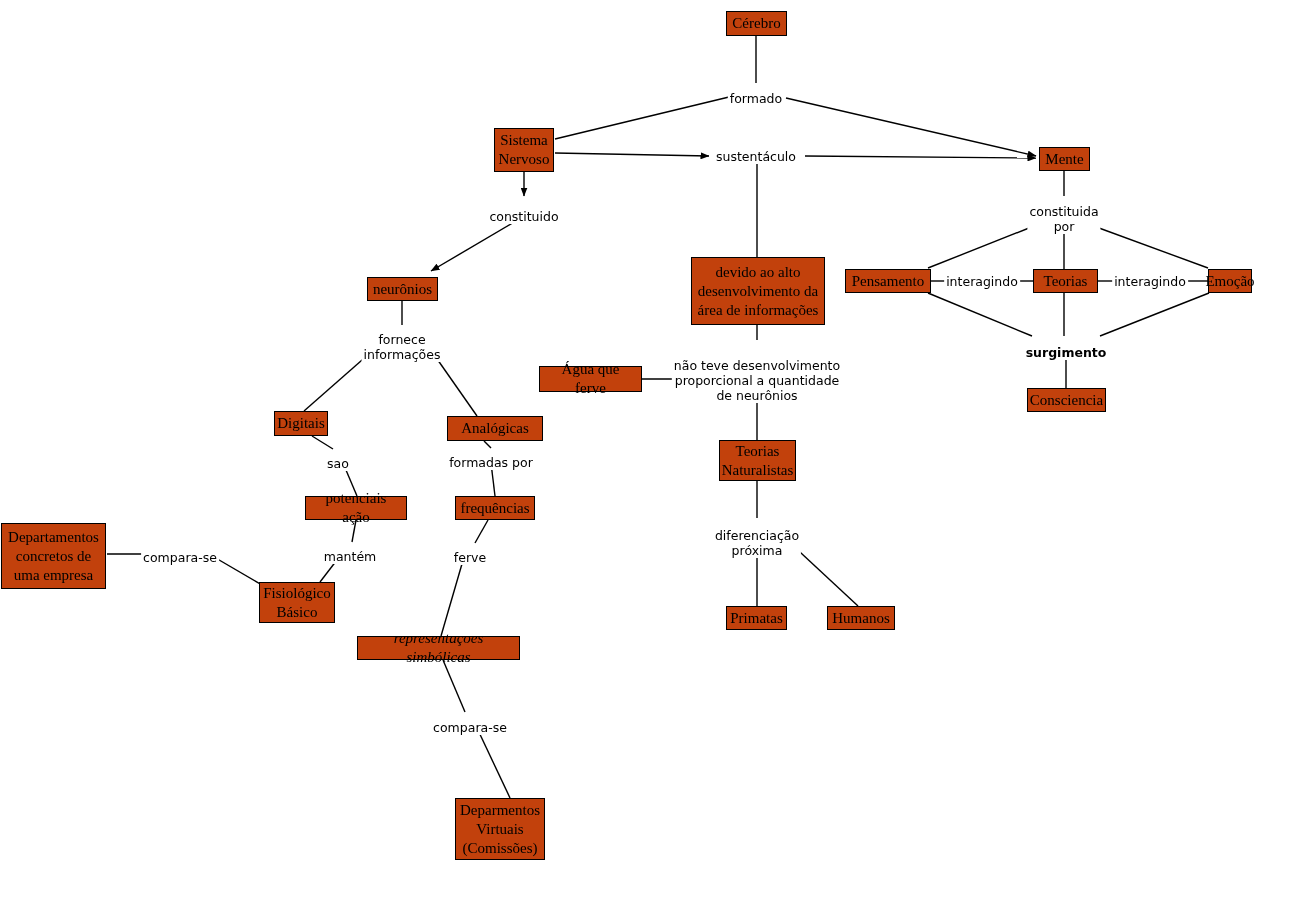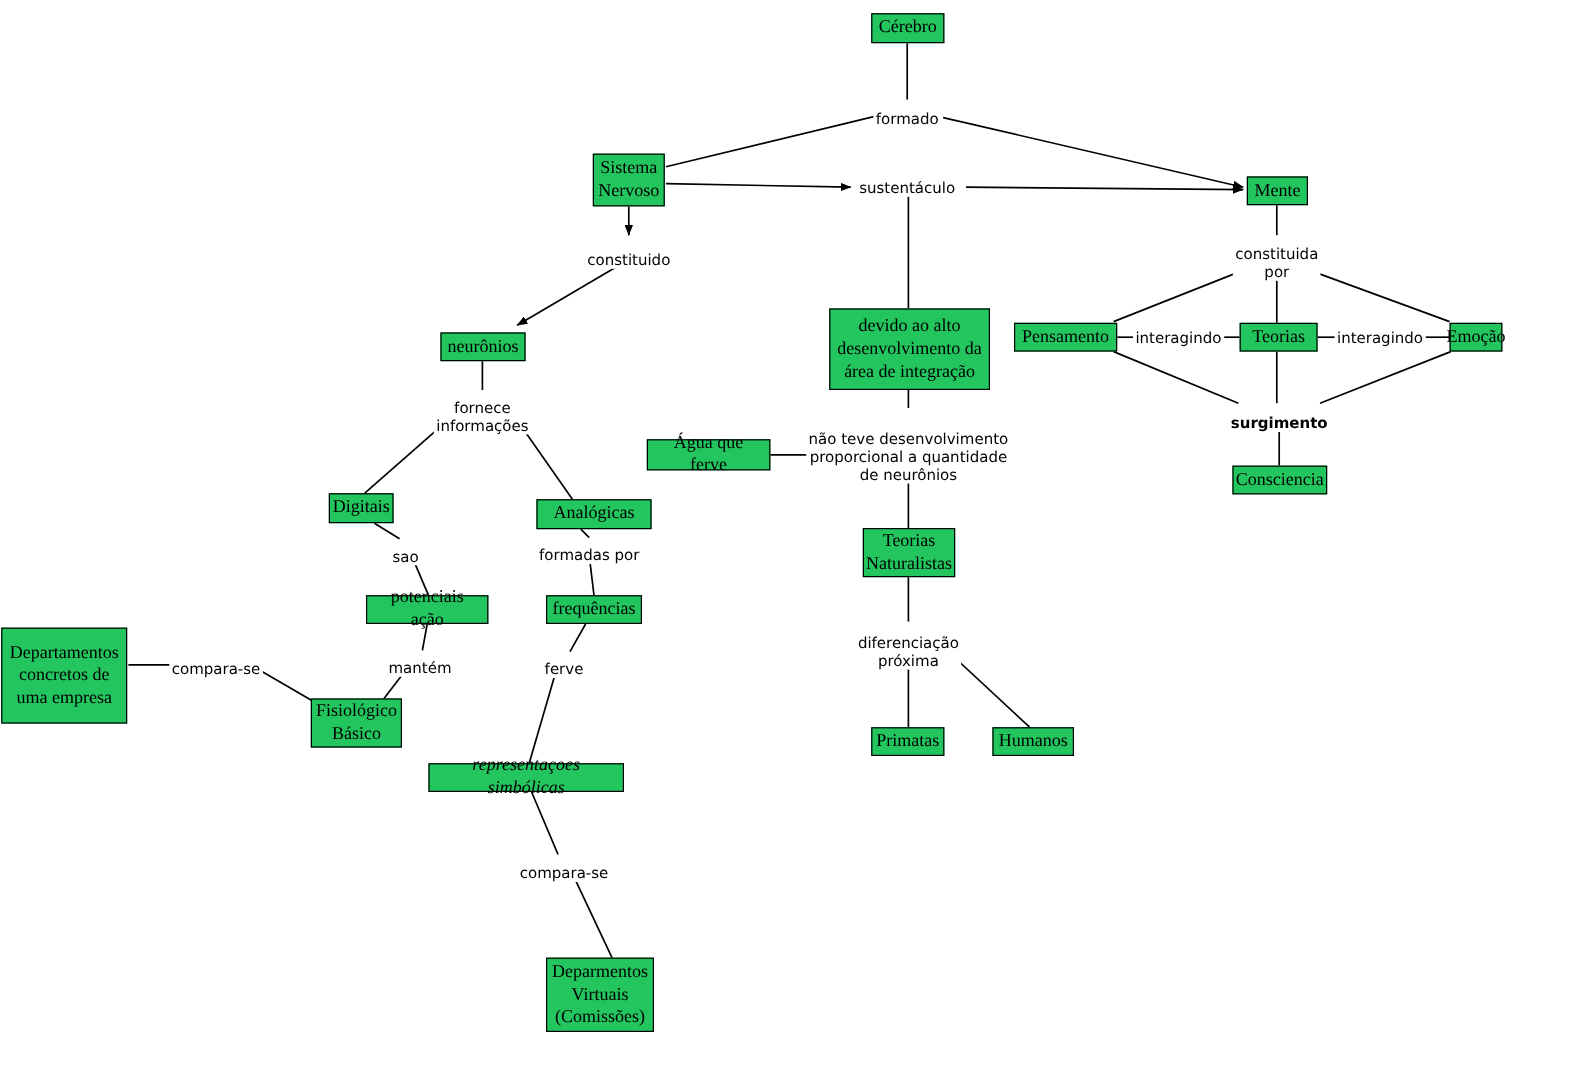--- a/index.html
+++ b/index.html
@@ -24,21 +24,21 @@
   svg.edge-layer line,
   svg.edge-layer path {
     stroke: #000000;
     stroke-width: 1.4px;
     fill: none;
   }
   .node {
     position: absolute;
     box-sizing: border-box;
     border: 1.3px solid #000000;
-    background: #22c55e;
+    background: #c2410c;
     font-family: "Liberation Serif", "DejaVu Serif", serif;
     font-size: 15px;
     line-height: 19px;
     color: #000000;
     text-align: center;
     display: flex;
     flex-direction: column;
     align-items: center;
     justify-content: center;
     padding: 2px 5px;
@@ -150,33 +150,33 @@
     <line x1="787" y1="540" x2="858" y2="606"></line>
   </svg>
 
   <div class="node" style="left: 726px; top: 11px; width: 61px; height: 25px;">Cérebro</div>
   <div class="node" style="left: 494px; top: 128px; width: 60px; height: 44px;">Sistema
 Nervoso</div>
   <div class="node" style="left: 1039px; top: 147px; width: 51px; height: 24px;">Mente</div>
   <div class="node" style="left: 367px; top: 277px; width: 71px; height: 24px;">neurônios</div>
   <div class="node" style="left: 691px; top: 257px; width: 134px; height: 68px;">devido ao alto
 desenvolvimento da
-área de integração</div>
+área de informações</div>
   <div class="node" style="left: 845px; top: 269px; width: 86px; height: 24px;">Pensamento</div>
   <div class="node" style="left: 1033px; top: 269px; width: 65px; height: 24px;">Teorias</div>
   <div class="node" style="left: 1208px; top: 269px; width: 44px; height: 24px;">Emoção</div>
   <div class="node" style="left: 539px; top: 366px; width: 103px; height: 26px;">Água que ferve</div>
   <div class="node" style="left: 1027px; top: 388px; width: 79px; height: 24px;">Consciencia</div>
   <div class="node" style="left: 274px; top: 411px; width: 54px; height: 25px;">Digitais</div>
   <div class="node" style="left: 447px; top: 416px; width: 96px; height: 25px;">Analógicas</div>
   <div class="node" style="left: 719px; top: 440px; width: 77px; height: 41px;">Teorias
 Naturalistas</div>
   <div class="node" style="left: 305px; top: 496px; width: 102px; height: 24px;">potenciais ação</div>
   <div class="node" style="left: 455px; top: 496px; width: 80px; height: 24px;">frequências</div>
-  <div class="node" style="left: 1px; top: 523px; width: 105px; height: 80px;">Departamentos
+  <div class="node" style="left: 1px; top: 523px; width: 105px; height: 66px;">Departamentos
 concretos de
 uma empresa</div>
   <div class="node" style="left: 259px; top: 582px; width: 76px; height: 41px;">Fisiológico
 Básico</div>
   <div class="node" style="left: 726px; top: 606px; width: 61px; height: 24px;">Primatas</div>
   <div class="node" style="left: 827px; top: 606px; width: 68px; height: 24px;">Humanos</div>
   <div class="node" style="left: 357px; top: 636px; width: 163px; height: 24px; font-style: italic;">representaçoes simbólicas</div>
   <div class="node" style="left: 455px; top: 798px; width: 90px; height: 62px;">Deparmentos
 Virtuais
 (Comissões)</div>

